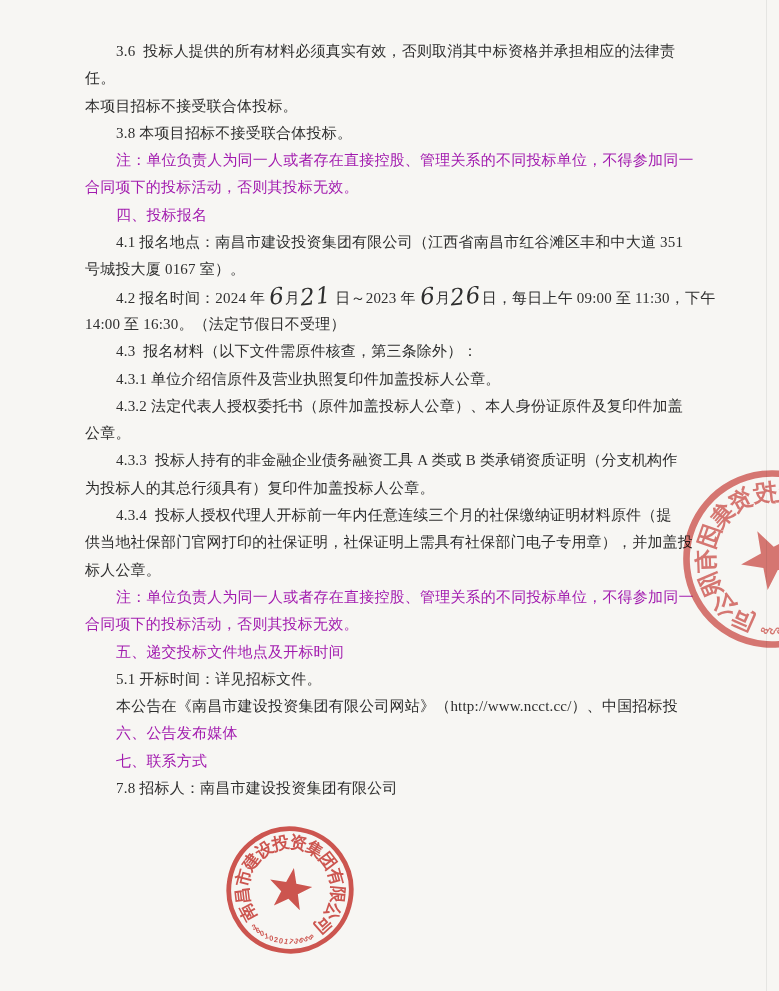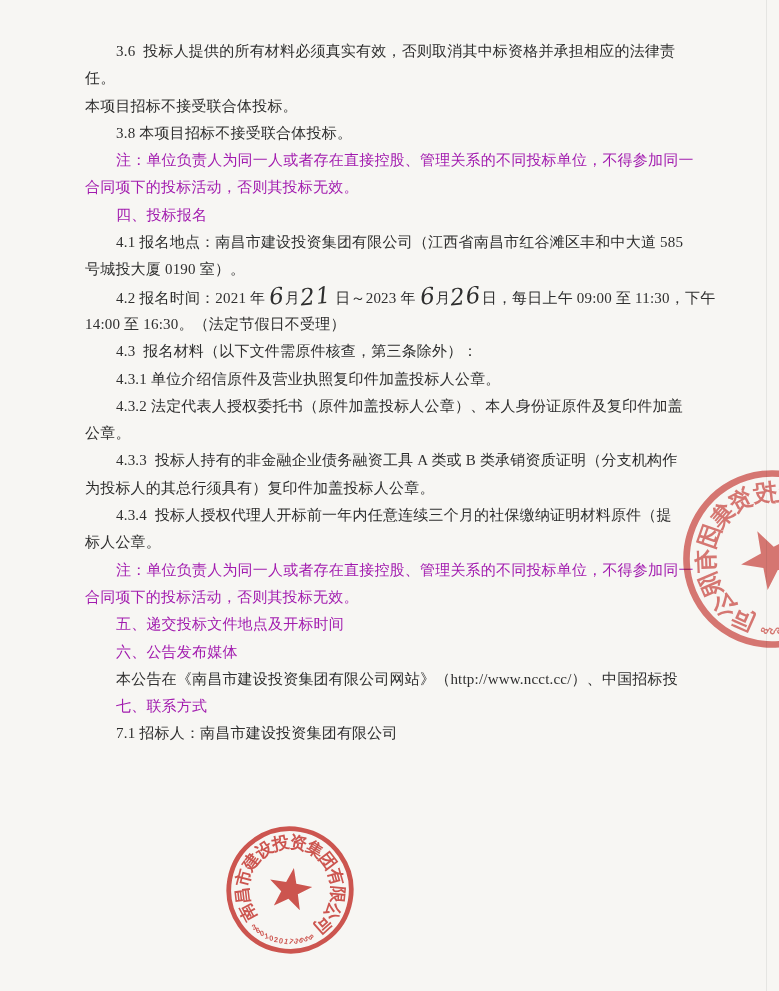--- a/index.html
+++ b/index.html
@@ -52,39 +52,41 @@
 
 <div class="page">
   <div class="doc">
       <div class="line indent"><span>3.6  投标人提供的所有材料必须真实有效，否则取消其中标资格并承担相应的法律责</span></div>
       <div class="line"><span>任。</span></div>
       <div class="line"><span>本项目招标不接受联合体投标。</span></div>
       <div class="line indent"><span>3.8 本项目招标不接受联合体投标。</span></div>
       <div class="line bold indent"><span>注：单位负责人为同一人或者存在直接控股、管理关系的不同投标单位，不得参加同一</span></div>
       <div class="line bold"><span>合同项下的投标活动，否则其投标无效。</span></div>
       <div class="line bold indent"><span>四、投标报名</span></div>
-      <div class="line indent"><span>4.1 报名地点：南昌市建设投资集团有限公司（江西省南昌市红谷滩区丰和中大道 585</span></div>
-      <div class="line"><span>号城投大厦 0190 室）。</span></div>
-      <div class="line indent"><span>4.2 报名时间：2021 年 </span><span class="hand">6</span><span>月</span><span class="hand">21</span><span> 日～2023 年 </span><span class="hand">6</span><span>月</span><span class="hand">26</span><span>日，每日上午 09:00 至 11:30，下午</span></div>
+      <div class="line indent"><span>4.1 报名地点：南昌市建设投资集团有限公司（江西省南昌市红谷滩区丰和中大道 351</span></div>
+      <div class="line"><span>号城投大厦 0167 室）。</span></div>
+      <div class="line indent"><span>4.2 报名时间：2024 年 </span><span class="hand">6</span><span>月</span><span class="hand">21</span><span> 日～2023 年 </span><span class="hand">6</span><span>月</span><span class="hand">26</span><span>日，每日上午 09:00 至 11:30，下午</span></div>
       <div class="line"><span>14:00 至 16:30。（法定节假日不受理）</span></div>
       <div class="line indent"><span>4.3  报名材料（以下文件需原件核查，第三条除外）：</span></div>
       <div class="line indent"><span>4.3.1 单位介绍信原件及营业执照复印件加盖投标人公章。</span></div>
       <div class="line indent"><span>4.3.2 法定代表人授权委托书（原件加盖投标人公章）、本人身份证原件及复印件加盖</span></div>
       <div class="line"><span>公章。</span></div>
       <div class="line indent"><span>4.3.3  投标人持有的非金融企业债务融资工具 A 类或 B 类承销资质证明（分支机构作</span></div>
       <div class="line"><span>为投标人的其总行须具有）复印件加盖投标人公章。</span></div>
       <div class="line indent"><span>4.3.4  投标人授权代理人开标前一年内任意连续三个月的社保缴纳证明材料原件（提</span></div>
+      <div class="line"><span>供当地社保部门官网打印的社保证明，社保证明上需具有社保部门电子专用章），并加盖投</span></div>
       <div class="line"><span>标人公章。</span></div>
       <div class="line bold indent"><span>注：单位负责人为同一人或者存在直接控股、管理关系的不同投标单位，不得参加同一</span></div>
       <div class="line bold"><span>合同项下的投标活动，否则其投标无效。</span></div>
       <div class="line bold indent"><span>五、递交投标文件地点及开标时间</span></div>
+      <div class="line indent"><span>5.1 开标时间：详见招标文件。</span></div>
+      <div class="line indent"><span>本公告在《南昌市建设投资集团有限公司网站》（http://www.ncct.cc/）、中国招标投</span></div>
       <div class="line bold indent"><span>六、公告发布媒体</span></div>
-      <div class="line indent"><span>本公告在《南昌市建设投资集团有限公司网站》（http://www.ncct.cc/）、中国招标投</span></div>
       <div class="line bold indent"><span>七、联系方式</span></div>
-      <div class="line indent"><span>7.1 招标人：南昌市建设投资集团有限公司</span></div>
+      <div class="line indent"><span>7.8 招标人：南昌市建设投资集团有限公司</span></div>
     </div>
   <div class="edge-line"></div>
 <svg class="stamp" style="left:209px;top:822px;width:162px;height:136px;transform:rotate(10deg);opacity:0.85;" viewBox="-100 -100 200 200" xmlns="http://www.w3.org/2000/svg">
     <circle cx="0" cy="0" r="90" fill="none" stroke="#cc3a34" stroke-width="7"></circle>
     <path d="M0,-33 L-7.6,-10.5 L-31.4,-10.2 L-12.4,4 L-19.4,26.7 L0,13 L19.4,26.7 L12.4,4 L31.4,-10.2 L7.6,-10.5 Z" fill="#cc3a34"></path>
     <text x="-55.2" y="43.1" transform="rotate(-128.0 -55.2 43.1)" text-anchor="middle" dominant-baseline="central" font-size="25" font-weight="bold" font-family="'Liberation Serif',serif" fill="#cc3a34">南</text>
       <text x="-67.1" y="20.1" transform="rotate(-106.7 -67.1 20.1)" text-anchor="middle" dominant-baseline="central" font-size="25" font-weight="bold" font-family="'Liberation Serif',serif" fill="#cc3a34">昌</text>
       <text x="-69.8" y="-5.7" transform="rotate(-85.3 -69.8 -5.7)" text-anchor="middle" dominant-baseline="central" font-size="25" font-weight="bold" font-family="'Liberation Serif',serif" fill="#cc3a34">市</text>
       <text x="-62.9" y="-30.7" transform="rotate(-64.0 -62.9 -30.7)" text-anchor="middle" dominant-baseline="central" font-size="25" font-weight="bold" font-family="'Liberation Serif',serif" fill="#cc3a34">建</text>
       <text x="-47.4" y="-51.5" transform="rotate(-42.7 -47.4 -51.5)" text-anchor="middle" dominant-baseline="central" font-size="25" font-weight="bold" font-family="'Liberation Serif',serif" fill="#cc3a34">设</text>

